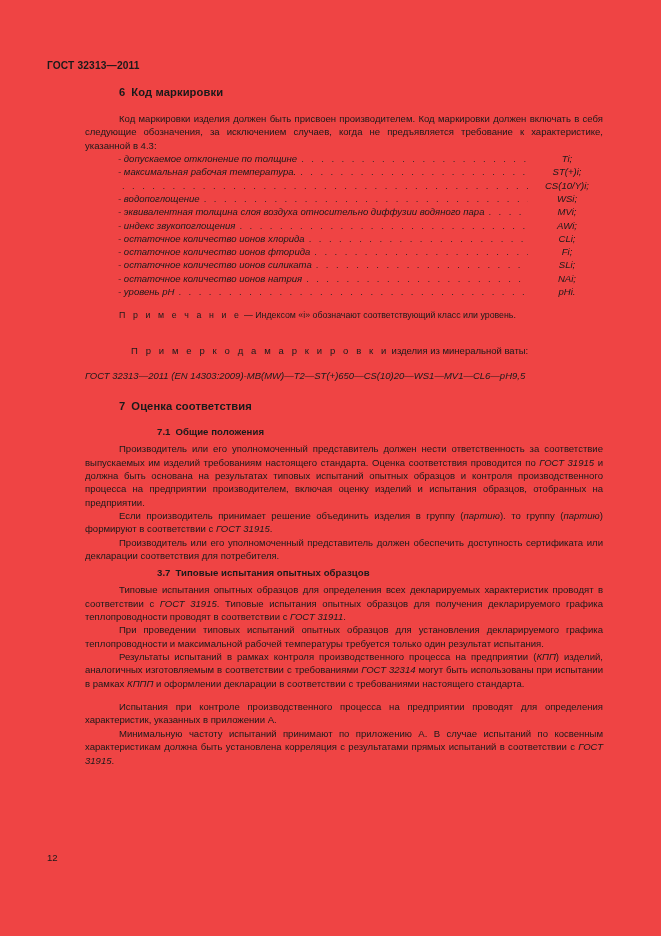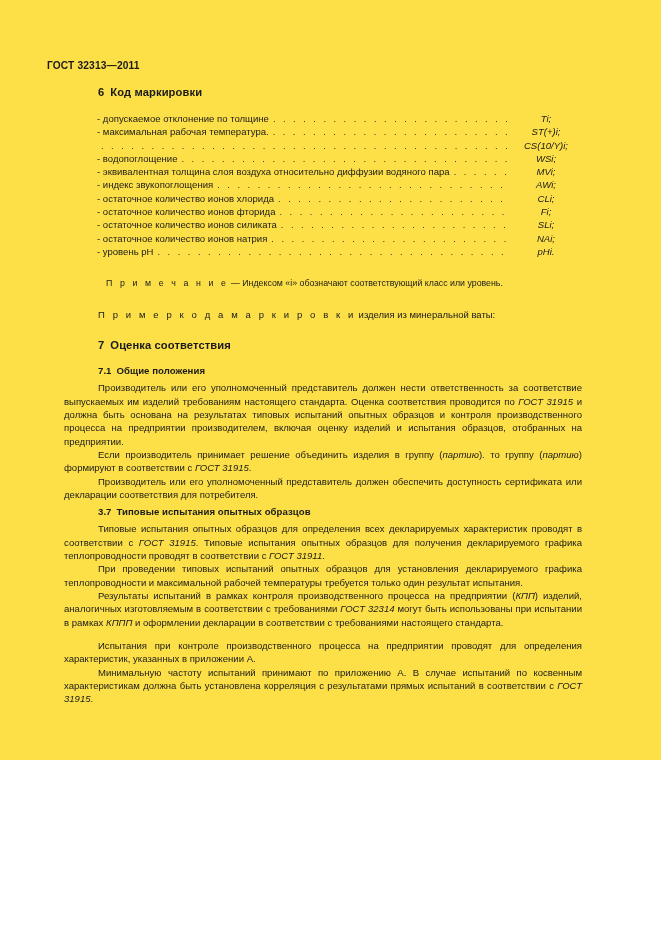--- a/index.html
+++ b/index.html
@@ -7,41 +7,41 @@
     padding: 0;
     background: #ffffff;
   }
   body {
     font-family: "Liberation Sans", sans-serif;
     color: #1a1a1a;
   }
   .page {
     position: relative;
     width: 661px;
-    height: 760px;
-    background: #fde047;
+    height: 936px;
+    background: #ef4444;
     overflow: hidden;
     box-sizing: border-box;
   }
 
   
   .running-head {
     position: absolute;
     left: 47px;
     top: 60px;
     font-size: 10.2px;
     font-weight: bold;
     letter-spacing: 0.15px;
     white-space: nowrap;
   }
 
   
   .content {
     position: absolute;
-    left: 64px;
+    left: 85px;
     top: 86px;
     width: 518px;
   }
 
   h2.sec {
     font-size: 11.2px;
     font-weight: bold;
     margin: 0;
     padding: 0;
     letter-spacing: 0.1px;
@@ -59,20 +59,21 @@
     margin: 0;
     padding: 0;
     letter-spacing: 0.05px;
   }
   .subsec-wrap {
     padding-left: 34px;
   }
   .subsec-num {
     display: inline-block;
     margin-right: 5px;
+    margin-left: 38px;
   }
 
   p.body {
     font-size: 9.55px;
     line-height: 13.35px;
     margin: 0;
     text-align: justify;
     text-indent: 34px;
     letter-spacing: 0px;
     word-spacing: 0px;
@@ -86,55 +87,55 @@
     margin: 0;
     padding: 0 0 0 33px;
   }
   ul.leaders li {
     font-size: 9.55px;
     line-height: 13.3px;
     display: flex;
     align-items: baseline;
     white-space: nowrap;
   }
-  .li-text { flex: 0 0 auto; }
+  .li-text { flex: 0 0 auto; font-style: italic; }
   .li-dots {
     flex: 1 1 auto;
     overflow: hidden;
     white-space: nowrap;
     margin: 0 3px 0 4px;
     letter-spacing: 2.4px;
     font-size: 9.55px;
     color: #2a2a2a;
   }
   .li-code {
     flex: 0 0 72px;
     font-style: italic;
     text-align: center;
   }
 
   
   p.note {
     font-size: 8.8px;
     line-height: 12px;
-    margin: 8px;
+    margin: 0;
     padding-left: 34px;
     text-align: left;
   }
   .spaced {
     letter-spacing: 2.6px;
   }
   .spaced2 {
     letter-spacing: 2.6px;
   }
 
   p.example-lead {
     font-size: 9.5px;
     line-height: 13px;
-    margin: 0;
+    margin: 12px;
     padding-left: 34px;
   }
   p.example-code {
     font-size: 9.5px;
     line-height: 13px;
     margin: 0;
     padding-left: 0px;
     font-style: italic;
     white-space: nowrap;
   }
@@ -162,20 +163,21 @@
   <div class="content">
 
     <div class="sec-wrap">
       <h2 class="sec">
         <span class="sec-num">6</span><span>Код маркировки</span>
       </h2>
     </div>
 
     <div class="sp-l"></div>
 
+    <p class="body">Код маркировки изделия должен быть присвоен производителем. Код маркировки должен включать в себя следующие обозначения, за исключением случаев, когда не предъявляется требование к характеристике, указанной в 4.3:</p>
 
     <ul class="leaders">
       <li>
         <span class="li-text">- допускаемое отклонение по толщине</span>
         <span class="li-dots">. . . . . . . . . . . . . . . . . . . . . . . . . . . . . . . . . . . . . . . . . . . . . . . . . . . . . . . . .</span>
         <span class="li-code">Ti;</span>
       </li>
       <li>
         <span class="li-text">- максимальная рабочая температура.</span>
         <span class="li-dots">. . . . . . . . . . . . . . . . . . . . . . . . . . . . . . . . . . . . . . . . . . . . . . . . . . . . . . . . .</span>
@@ -227,20 +229,21 @@
       </li>
     </ul>
 
     <div class="sp-m"></div>
 
     <p class="note"><span class="spaced">П р и м е ч а н и е</span><span> — Индексом «i» обозначают соответствующий класс или уровень.</span></p>
 
     <div class="sp-m"></div>
 
     <p class="example-lead"><span class="spaced2">П р и м е р   к о д а   м а р к и р о в к и</span><span> изделия из минеральной ваты:</span></p>
+    <p class="example-code">ГОСТ 32313—2011  (EN 14303:2009)-MB(MW)—T2—ST(+)650—CS(10)20—WS1—MV1—CL6—pH9,5</p>
 
     <div class="sp-xl"></div>
 
     <div class="sec-wrap">
       <h2 class="sec">
         <span class="sec-num">7</span><span>Оценка соответствия</span>
       </h2>
     </div>
 
     <div class="sp-l"></div>

